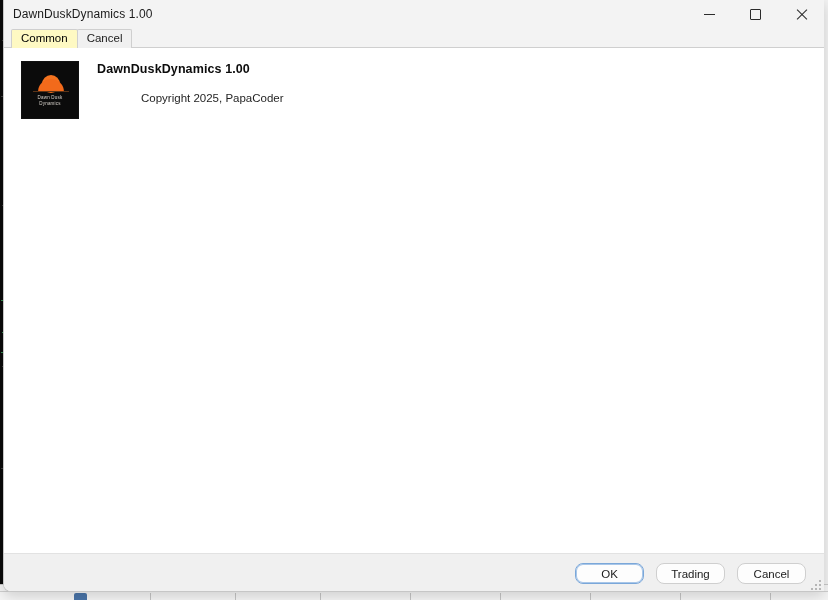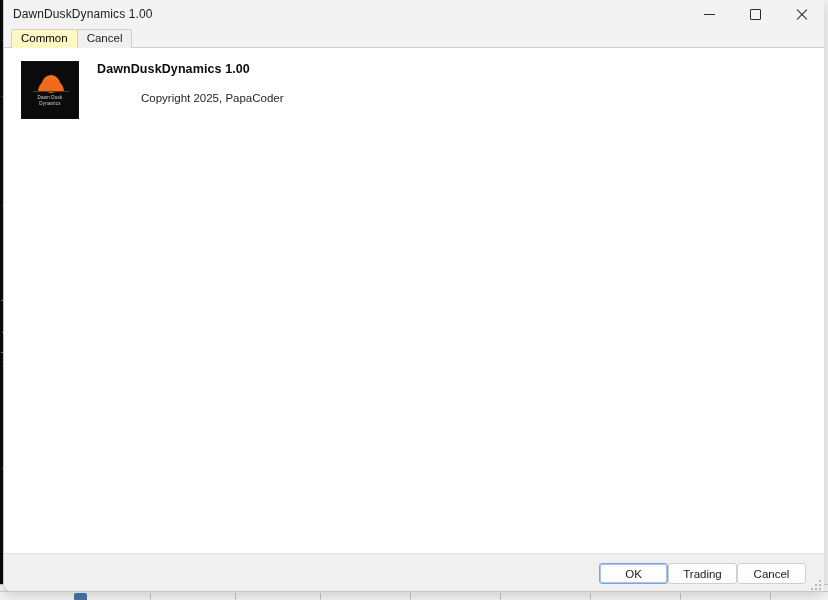--- a/index.html
+++ b/index.html
@@ -290,21 +290,22 @@
     padding-right: 18px;
     box-sizing: border-box;
   }
   .btn {
     width: 69px;
     height: 21px;
     font-size: 11.5px;
     color: #1b1b1b;
     background: #fdfdfd;
     border: 1px solid #cfcfcf;
-    border-radius: 3px;
+    border-radius: 8px;
+    margin-left: 12px;
     display: flex;
     align-items: center;
     justify-content: center;
     box-sizing: border-box;
     font-family: "Liberation Sans", sans-serif;
     cursor: default;
   }
   .btn.default {
     border: 1px solid #7aa7d9;
     box-shadow: 0 0 0 1px #a8c6e8 inset;

